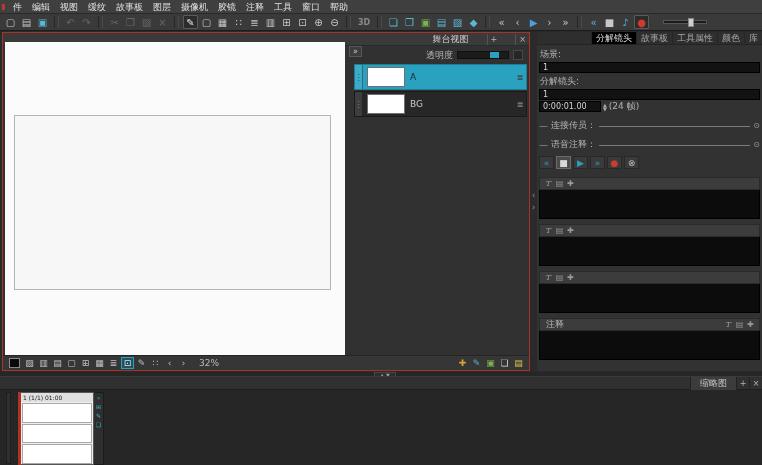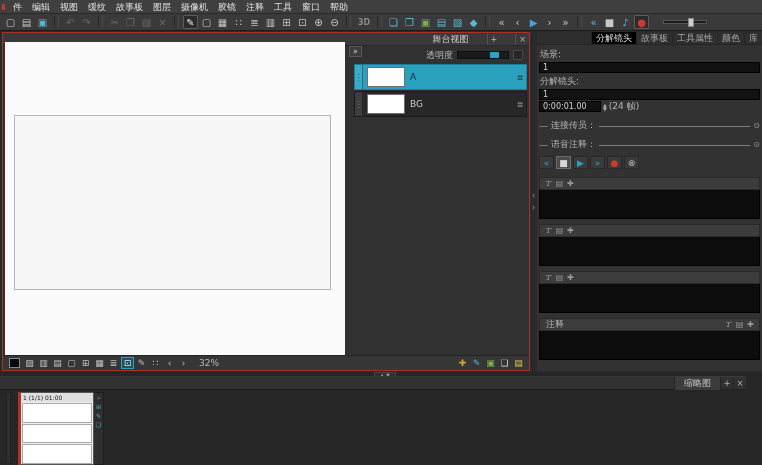--- a/index.html
+++ b/index.html
@@ -78,21 +78,21 @@
 .sections{margin-top:8px;display:flex;flex-direction:column;gap:5px}
 .section-header{height:13px;background:#3c3c3c;border:1px solid #2a2a2a;display:flex;align-items:center;padding:0 3px}
 .section-title{flex:1;color:#b5b5b5;padding-left:3px}
 .sec-icon{width:11px;text-align:center;color:#9a9a9a;font-size:8px}
 .sec-icon.t{font-style:italic;font-family:"DejaVu Serif",serif}
 .section-body{height:29px;background:#0c0c0c;border:1px solid #000;border-top:none}
 
 
 .bottom{position:absolute;left:0;top:372px;width:762px;height:93px;background:#262626}
 .hsplit{position:absolute;left:374px;top:0;width:22px;height:6px;background:#2e2e2e;border:1px solid #454545;display:flex;align-items:center;justify-content:center;gap:2px;color:#999;font-size:5px;line-height:5px}
-.bheader{position:absolute;left:0;top:4px;right:16px;height:14px;background:#303030;border-top:1px solid #3a3a3a;border-bottom:1px solid #1f1f1f;display:flex;justify-content:flex-end;align-items:center}
+.bheader{position:absolute;left:0;top:4px;right:0;height:14px;background:#303030;border-top:1px solid #3a3a3a;border-bottom:1px solid #1f1f1f;display:flex;justify-content:flex-end;align-items:center}
 .btab{background:#3c3c3c;padding:0 9px;line-height:13px;color:#c5c5c5;border-left:1px solid #222}
 .bhdr-btn{width:13px;text-align:center;color:#b5b5b5;font-size:8px;border-left:1px solid #222;line-height:13px}
 .bscroll{position:absolute;left:6px;top:20px;width:5px;height:72px;background:#303030;border:1px solid #1f1f1f}
 .thumb-item{position:absolute;left:18px;top:20px;width:86px;height:73px;display:flex}
 .thumb-red{width:3px;background:#b03226}
 .thumb-main{flex:1;display:flex;flex-direction:column;border:1px solid #555;border-left:none}
 .thumb-header{height:9px;background:#e0e0e0;color:#141414;font-size:6px;line-height:9px;padding-left:2px;white-space:nowrap;overflow:hidden}
 .thumb-body{flex:1;background:#efefef;display:flex;flex-direction:column}
 .thumb-frame{flex:1;background:#ffffff;border:1px solid #a8a8a8;margin:1px 1px 0 1px}
 .thumb-side{width:10px;background:#2e2e2e;border:1px solid #1c1c1c;border-left:none;display:flex;flex-direction:column;align-items:center;gap:2px;padding-top:1px}

